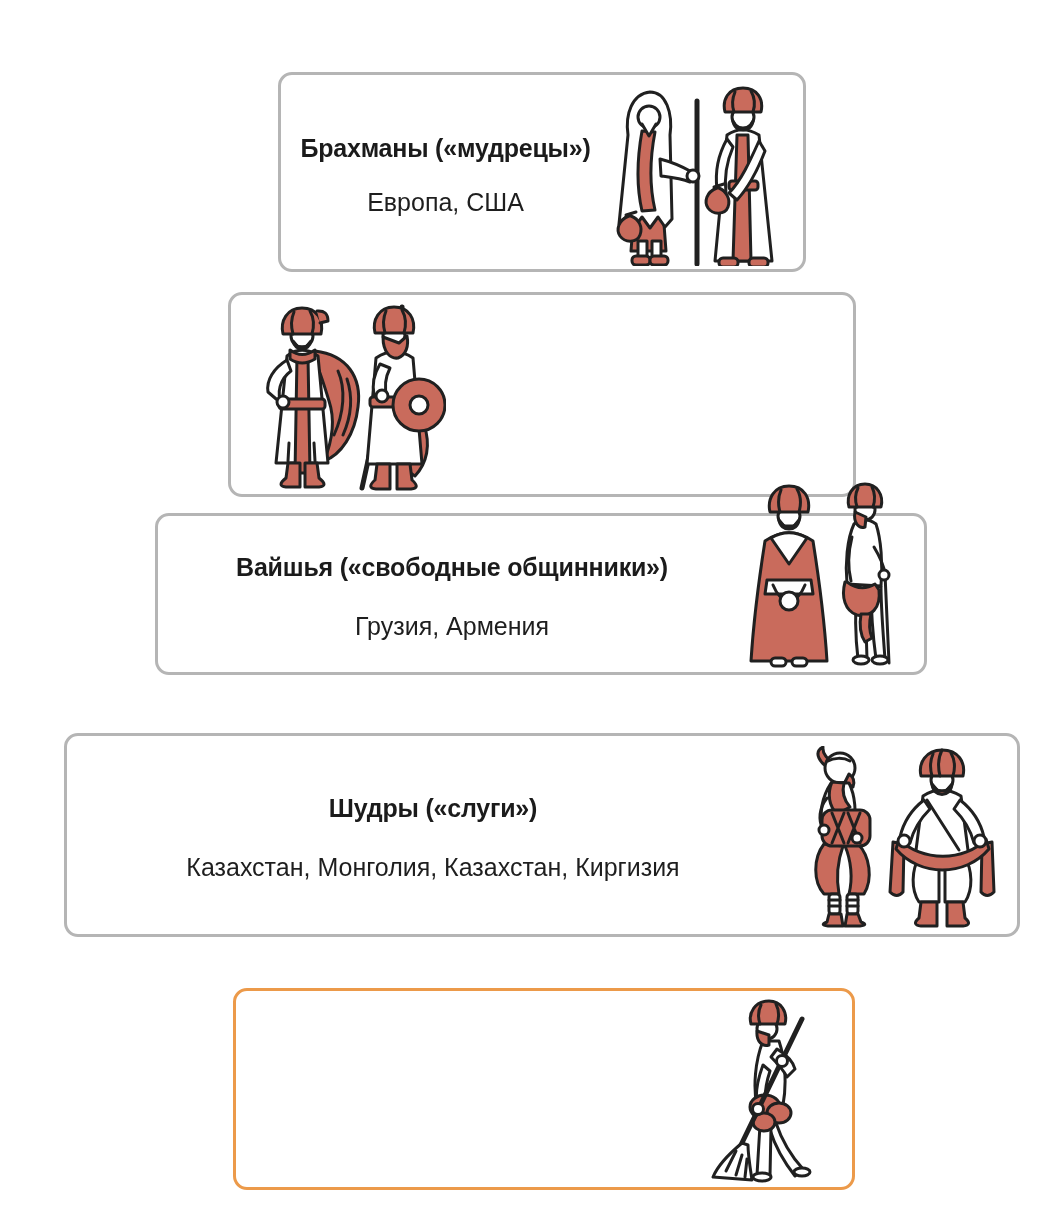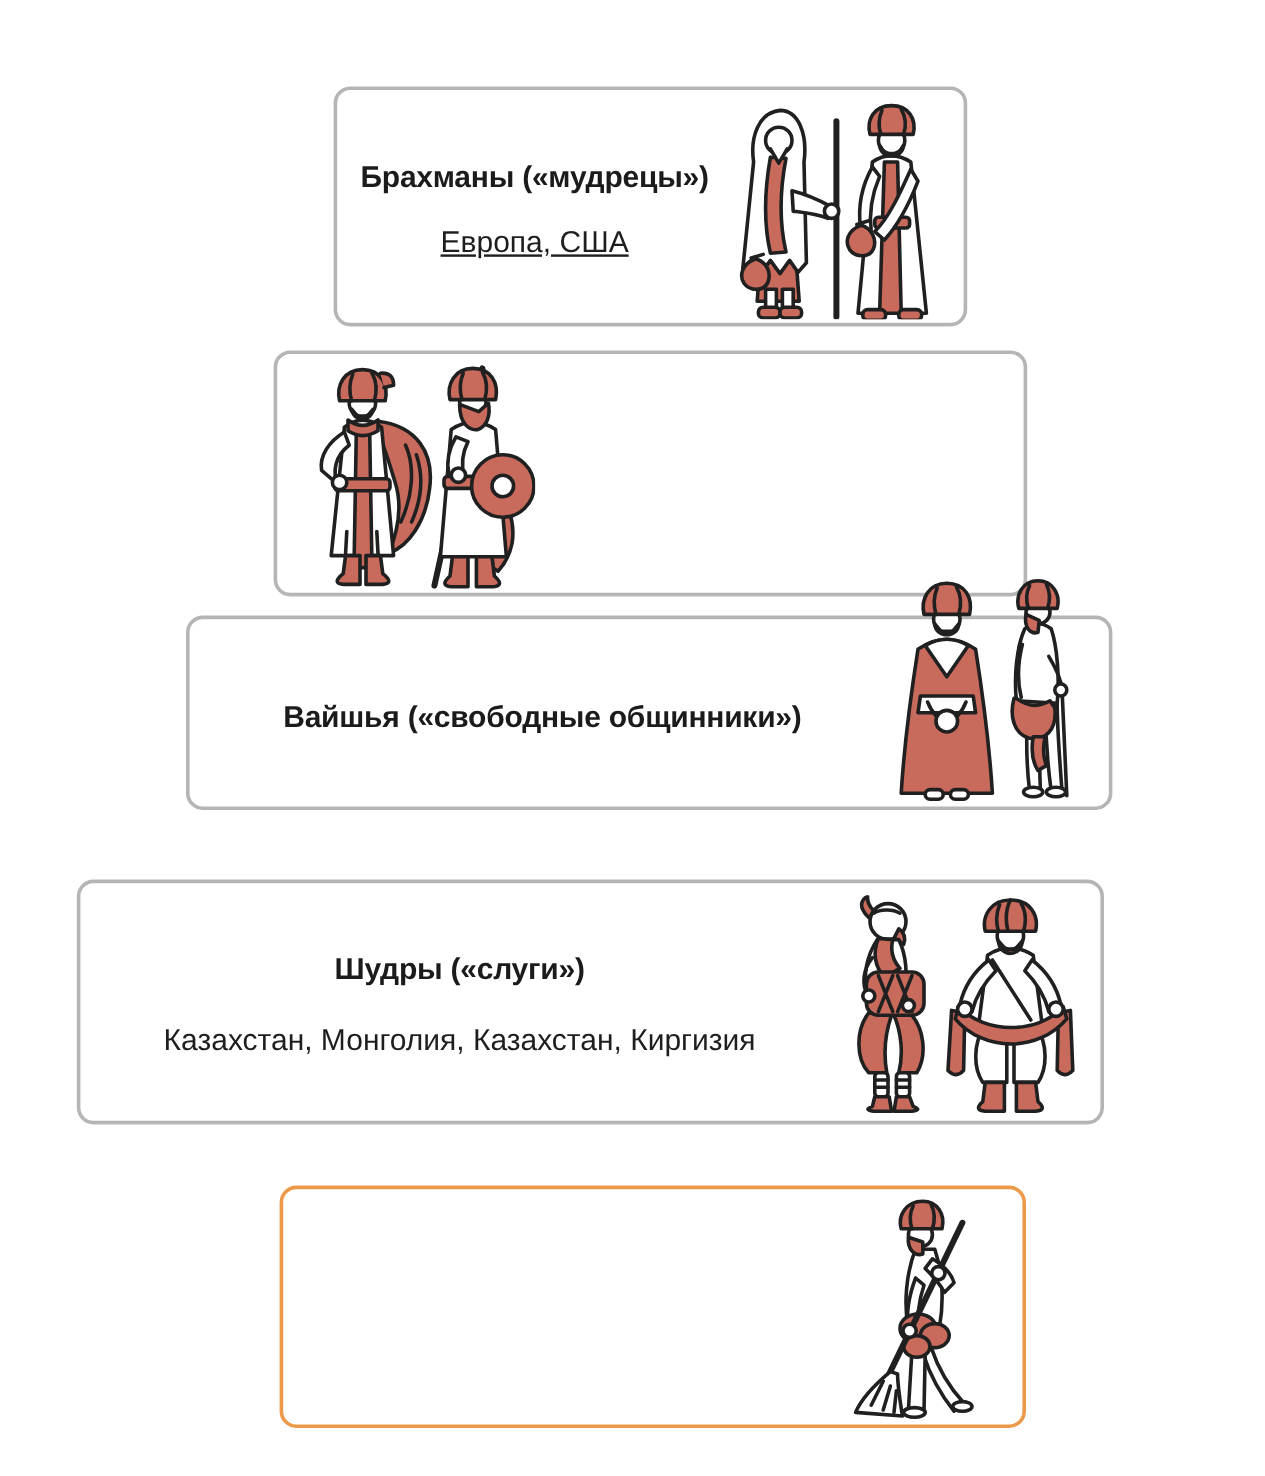--- a/index.html
+++ b/index.html
@@ -14,30 +14,30 @@
   }
   .card .text{
     flex:1;text-align:center;padding:8px 6px 0 18px;
   }
   .title{
     font-weight:bold;font-size:25px;color:#1b1b1b;letter-spacing:-0.2px;
   }
   .subtitle{
     font-size:25px;color:#1e1e1e;margin-top:28px;line-height:1.3;white-space:pre-line;
   }
-  .b1 .subtitle{margin-top:23px;text-decoration:underline;}
+  .b1 .subtitle{margin-top:23px;}
   .b5 .subtitle{margin-top:16px;font-size:34px;}
   .figure{
     flex:none;align-self:flex-end;margin:0 10px 3px 0;line-height:0;
   }
   .figure svg{display:block;}
   .b1{left:278px;top:72px;width:528px;height:200px;}
   .b2{left:228px;top:292px;width:628px;height:205px;}
   .b3{left:155px;top:513px;width:772px;height:162px;}
-  .b4{left:64px;top:733px;width:856px;height:204px;}
+  .b4{left:64px;top:733px;width:956px;height:204px;}
   .b5{left:233px;top:988px;width:622px;height:202px;border-color:#ec9a4a;}
 </style>
 </head>
 <body>
 
 <div class="canvas">
 
   <div class="card b1">
     <div class="text">
       <div class="title">Брахманы («мудрецы»)</div>
@@ -113,20 +113,21 @@
           <path d="M163,6 C148,6 141,19 144,32 L182,32 C185,18 178,6 163,6 Z" fill="#c96b5c"></path>
           <path d="M155,10 C152,17 152,25 154,32 M171,9 C175,16 175,25 173,32" fill="none"></path>
         </g>
       </svg>
     </div>
   </div>
 
   <div class="card b3">
     <div class="text">
       <div class="title">Вайшья («свободные общинники»)</div>
+      <div class="subtitle">Грузия, Армения</div>
     </div>
     <div class="figure">
       <svg width="180" height="190" viewBox="0 0 180 190" xmlns="http://www.w3.org/2000/svg">
         <g stroke="#202020" stroke-width="3" stroke-linejoin="round" stroke-linecap="round">
           <path d="M31,62 C25,100 19,150 17,182 L93,182 C91,150 85,100 79,62 C63,51 47,51 31,62 Z" fill="#c96b5c"></path>
           <path d="M37,59 L55,85 L73,59 C61,52 49,52 37,59 Z" fill="#fff"></path>
           <path d="M33,101 L77,101 L79,115 L31,115 Z" fill="#fff"></path>
           <path d="M39,106 C43,116 48,121 55,123 M71,106 C67,116 62,121 55,123" fill="none"></path>
           <circle cx="55" cy="122" r="9" fill="#fff"></circle>
           <rect x="37" y="179" width="15" height="8" rx="4" fill="#fff"></rect>

